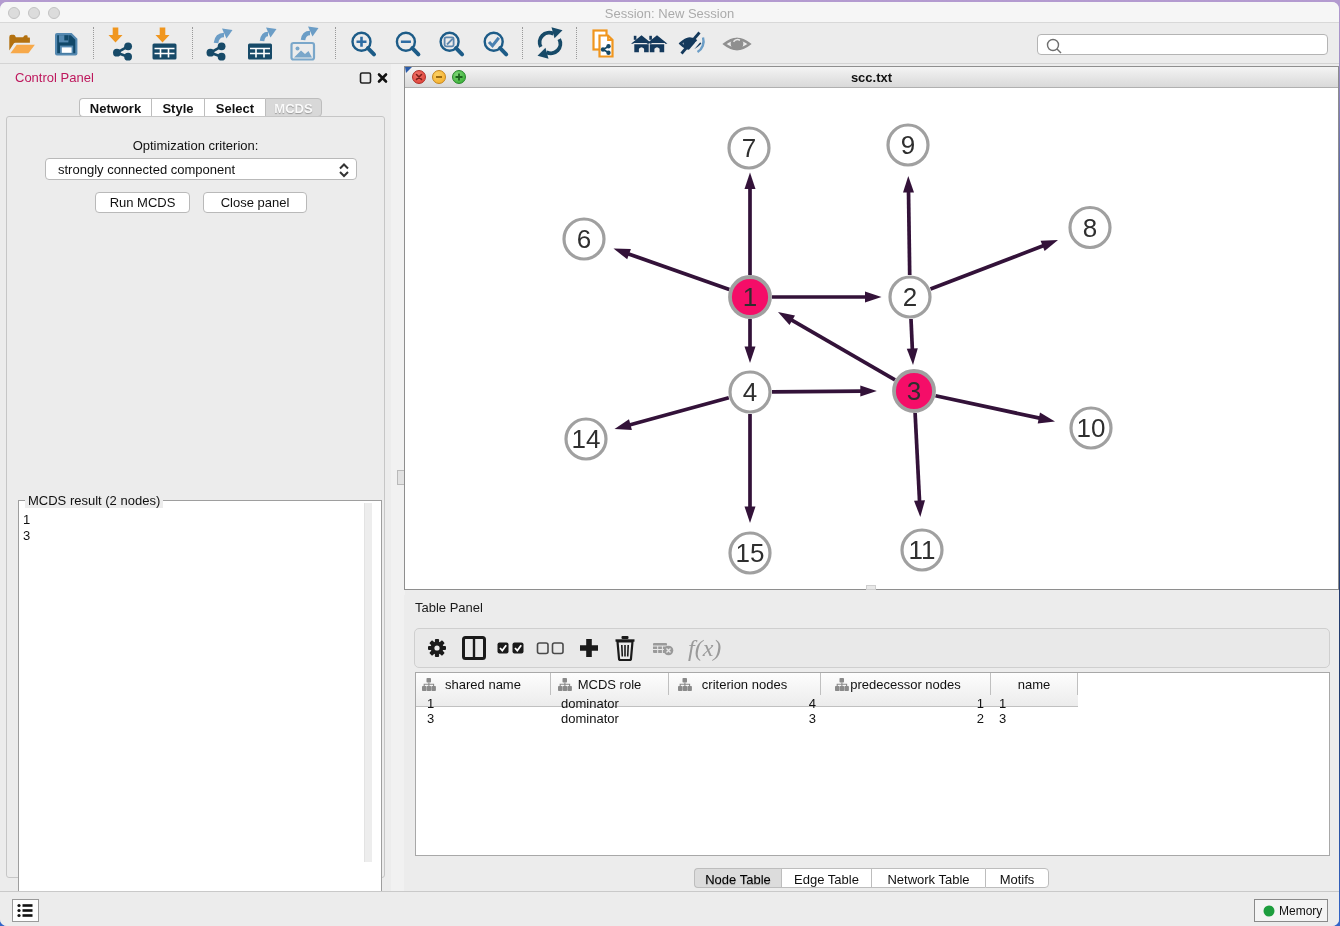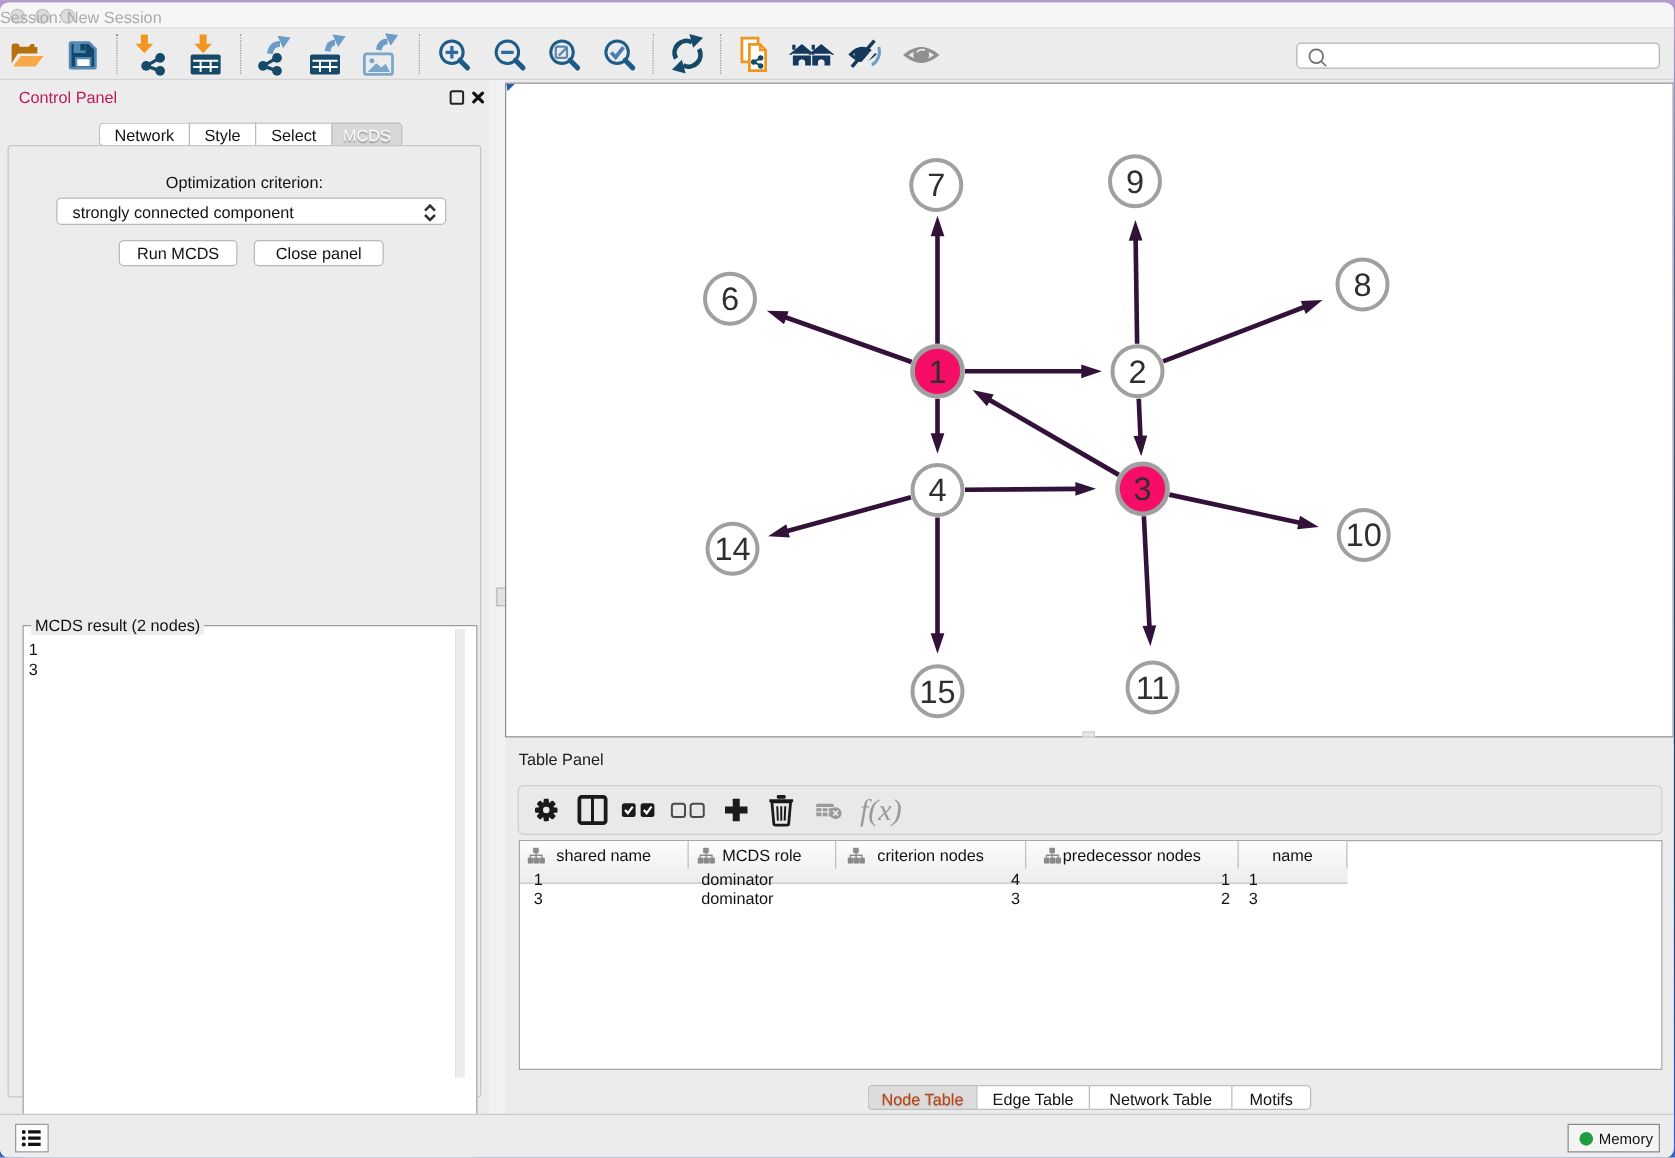--- a/index.html
+++ b/index.html
@@ -1,28 +1,28 @@
 <!DOCTYPE html>
 <html><head>
 <meta charset="utf-8">
 <style>
   * { margin:0; padding:0; box-sizing:border-box; }
   html,body { width:1340px; height:926px; overflow:hidden; font-family:"Liberation Sans", sans-serif; }
   body { background:linear-gradient(180deg,#b49bd0 0%, #a391c7 6%, #5f6aa8 18%, #2c3f72 45%, #1f3a6e 75%, #3465c8 100%); position:relative; }
   #win { position:absolute; left:0; top:2px; width:1339px; height:924px; background:#ececec; border-radius:7px; overflow:hidden; }
   #titlebar { position:absolute; left:0; top:0; width:100%; height:21px; background:#f6f6f6; border-bottom:1px solid #d8d8d8;}
   .tl { position:absolute; top:5px; width:12px; height:12px; border-radius:50%; background:#dcdcdc; border:1px solid #c2c2c2; }
-  #title-text { position:absolute; top:4px; left:0; width:100%; text-align:left; font-size:13px; color:#ababab; }
+  #title-text { position:absolute; top:4px; left:0; width:100%; text-align:center; font-size:13px; color:#ababab; }
   #toolbar { position:absolute; left:0; top:21px; width:100%; height:41px; background:#ececec; border-bottom:1px solid #d4d4d4; }
   .sep { position:absolute; top:4px; height:32px; width:0; border-left:1px dotted #999; }
   #searchbox { position:absolute; left:1037px; top:11px; width:291px; height:21px; background:#fff; border:1px solid #b4b4b4; border-radius:4px; }
   #cp { position:absolute; left:0; top:62px; width:391px; height:829px; background:#ececec; }
   #cp-title { position:absolute; left:15px; top:6px; font-size:13px; color:#be185d; }
   #cp-tabs { position:absolute; left:79px; top:34px; height:19px; }
-  .tab { float:left; background:#fff; border:1px solid #bdbdbd; border-right:none; height:19px; font-size:13px; color:#111; text-align:center; padding-top:2px; }
+  .tab { float:left; background:#fff; border:1px solid #bdbdbd; border-right:none; height:19px; font-size:13px; color:#111; text-align:center; padding-top:2px;font-weight:bold; }
   .tab:first-child { border-radius:4px 0 0 4px; }
   .tab.last { border-radius:0 4px 4px 0; border-right:1px solid #bdbdbd; background:#d8d8d8; color:#fafafa; text-shadow:0 1px 1px #999;}
   #cp-pane { position:absolute; left:6px; top:52px; width:379px; height:762px; background:#ececec; border:1px solid #c6c6c6; border-radius:3px; }
   #opt-label { position:absolute; top:21px; width:100%; text-align:center; font-size:13px; color:#111; }
   #optsel { position:absolute; left:38px; top:41px; width:312px; height:22px; background:#fff; border:1px solid #b9b9b9; border-radius:4px; font-size:13px; color:#111; padding:3px 0 0 12px;}
   .btn { position:absolute; top:75px; height:21px; background:#fff; border:1px solid #b9b9b9; border-radius:4px; font-size:13px; color:#111; text-align:center; padding-top:2px;}
   #fieldset { position:absolute; left:11px; top:383px; width:364px; height:466px; border:1px solid #9e9e9e; background:#fff; }
   #fs-legend { position:absolute; left:6px; top:-8px; background:#ececec; font-size:13px; padding:0 3px; color:#111;}
   #fs-text { position:absolute; left:4px; top:11px; font-size:13px; color:#111; line-height:16px;}
   #fs-scroll { position:absolute; right:9px; top:2px; width:8px; height:359px; background:#ededed; border-left:1px solid #e3e3e3;}
@@ -36,21 +36,21 @@
   #tp { position:absolute; left:404px; top:593px; width:935px; height:296px; background:#ececec; }
   #tp-title { position:absolute; left:11px; top:5px; font-size:13px; color:#1b1b1b; }
   #tp-toolbar { position:absolute; left:10px; top:33px; width:916px; height:40px; background:#e9e9e9; border:1px solid #cfcfcf; border-radius:5px; }
   #tp-table { position:absolute; left:11px; top:77px; width:915px; height:184px; background:#fff; border:1px solid #a8a8a8; }
   #tp-thead { position:absolute; left:0; top:0; width:662px; height:34px; background:linear-gradient(#fdfdfd,#ececec); border-bottom:1px solid #c0c0c0; }
   .th { position:absolute; top:0; height:22px; border-right:1px solid #c0c0c0; font-size:13px; color:#111; text-align:center; padding-top:4px;}
   .hicon { position:absolute; top:5px; }
   .trow { position:absolute; font-size:13px; color:#111; }
   #tp-tabs { position:absolute; height:20px; }
   .btab { float:left; background:#fff; border:1px solid #bdbdbd; border-right:none; height:20px; font-size:13px; color:#111; text-align:center; padding-top:3px; }
-  .btab:first-child { border-radius:4px 0 0 4px; background:#dcdcdc; color:#c2410c; text-shadow:0 1px 1px #999; }
+  .btab:first-child { border-radius:4px 0 0 4px; background:#dcdcdc; color:#000000; text-shadow:0 1px 1px #999; }
   .btab.last { border-radius:0 4px 4px 0; border-right:1px solid #bdbdbd; }
   #statusbar { position:absolute; left:0; top:889px; width:100%; height:35px; background:#ececec; border-top:1px solid #c9c9c9;}
   #memB { position:absolute; right:11px; top:7px; width:74px; height:23px; background:#f4f4f4; border:1px solid #8a8a8a; font-size:12px; color:#111; }
   #listB { position:absolute; left:12px; top:7px; width:27px; height:23px; background:#fdfdfd; border:1px solid #9a9a9a; }
 </style>
 </head>
 <body>
 <div id="win">
   <div id="titlebar">
     <div class="tl" style="left:8px"></div>
@@ -195,20 +195,38 @@
       </div>
     </div>
   </div>
   <div id="splitter">
       <div id="grip"></div>
     </div>
   <div id="netwin">
     <svg width="8" height="7" style="position:absolute;left:0;top:0;z-index:5">
         <polygon points="0,0 7,0 1,6" fill="#2a5caa"></polygon>
       </svg>
+    <div id="net-titlebar">
+      <div class="ntl" style="left:7px;background:radial-gradient(circle at 35% 30%,#f07268,#dd3b32);border:1px solid #ad2e27;">
+          <svg width="12" height="12">
+            <path d="M3.5 3.5 L8.5 8.5 M8.5 3.5 L3.5 8.5" stroke="#7c1f1a" stroke-width="1.6" stroke-linecap="round"></path>
+          </svg>
+        </div>
+      <div class="ntl" style="left:27px;background:radial-gradient(circle at 35% 30%,#fbd063,#f5ab25);border:1px solid #c4851c;">
+          <svg width="12" height="12">
+            <line x1="3" y1="6" x2="9" y2="6" stroke="#9a6a11" stroke-width="1.8"></line>
+          </svg>
+        </div>
+      <div class="ntl" style="left:47px;background:radial-gradient(circle at 35% 30%,#7cd475,#2fab2c);border:1px solid #26852a;">
+          <svg width="12" height="12">
+            <path d="M6 2.5 L6 9.5 M2.5 6 L9.5 6" stroke="#1c641f" stroke-width="1.8"></path>
+          </svg>
+        </div>
+      <div id="net-title">scc.txt</div>
+    </div>
     <svg id="graph" width="932" height="500" style="position:absolute;left:0;top:21px;">
     <line x1="345.0" y1="187.0" x2="345.0" y2="99.0" stroke="#331239" stroke-width="3.7"></line>
     <polygon points="345.0,84.5 350.5,101.0 339.5,101.0" fill="#331239"></polygon>
     <line x1="324.3" y1="201.6" x2="222.2" y2="165.4" stroke="#331239" stroke-width="3.7"></line>
     <polygon points="208.5,160.6 225.9,160.9 222.2,171.3" fill="#331239"></polygon>
     <line x1="367.0" y1="209.0" x2="462.0" y2="209.0" stroke="#331239" stroke-width="3.7"></line>
     <polygon points="476.5,209.0 460.0,214.5 460.0,203.5" fill="#331239"></polygon>
     <line x1="345.0" y1="231.0" x2="345.0" y2="260.5" stroke="#331239" stroke-width="3.7"></line>
     <polygon points="345.0,275.0 339.5,258.5 350.5,258.5" fill="#331239"></polygon>
     <line x1="504.7" y1="187.0" x2="503.5" y2="102.5" stroke="#331239" stroke-width="3.7"></line>

